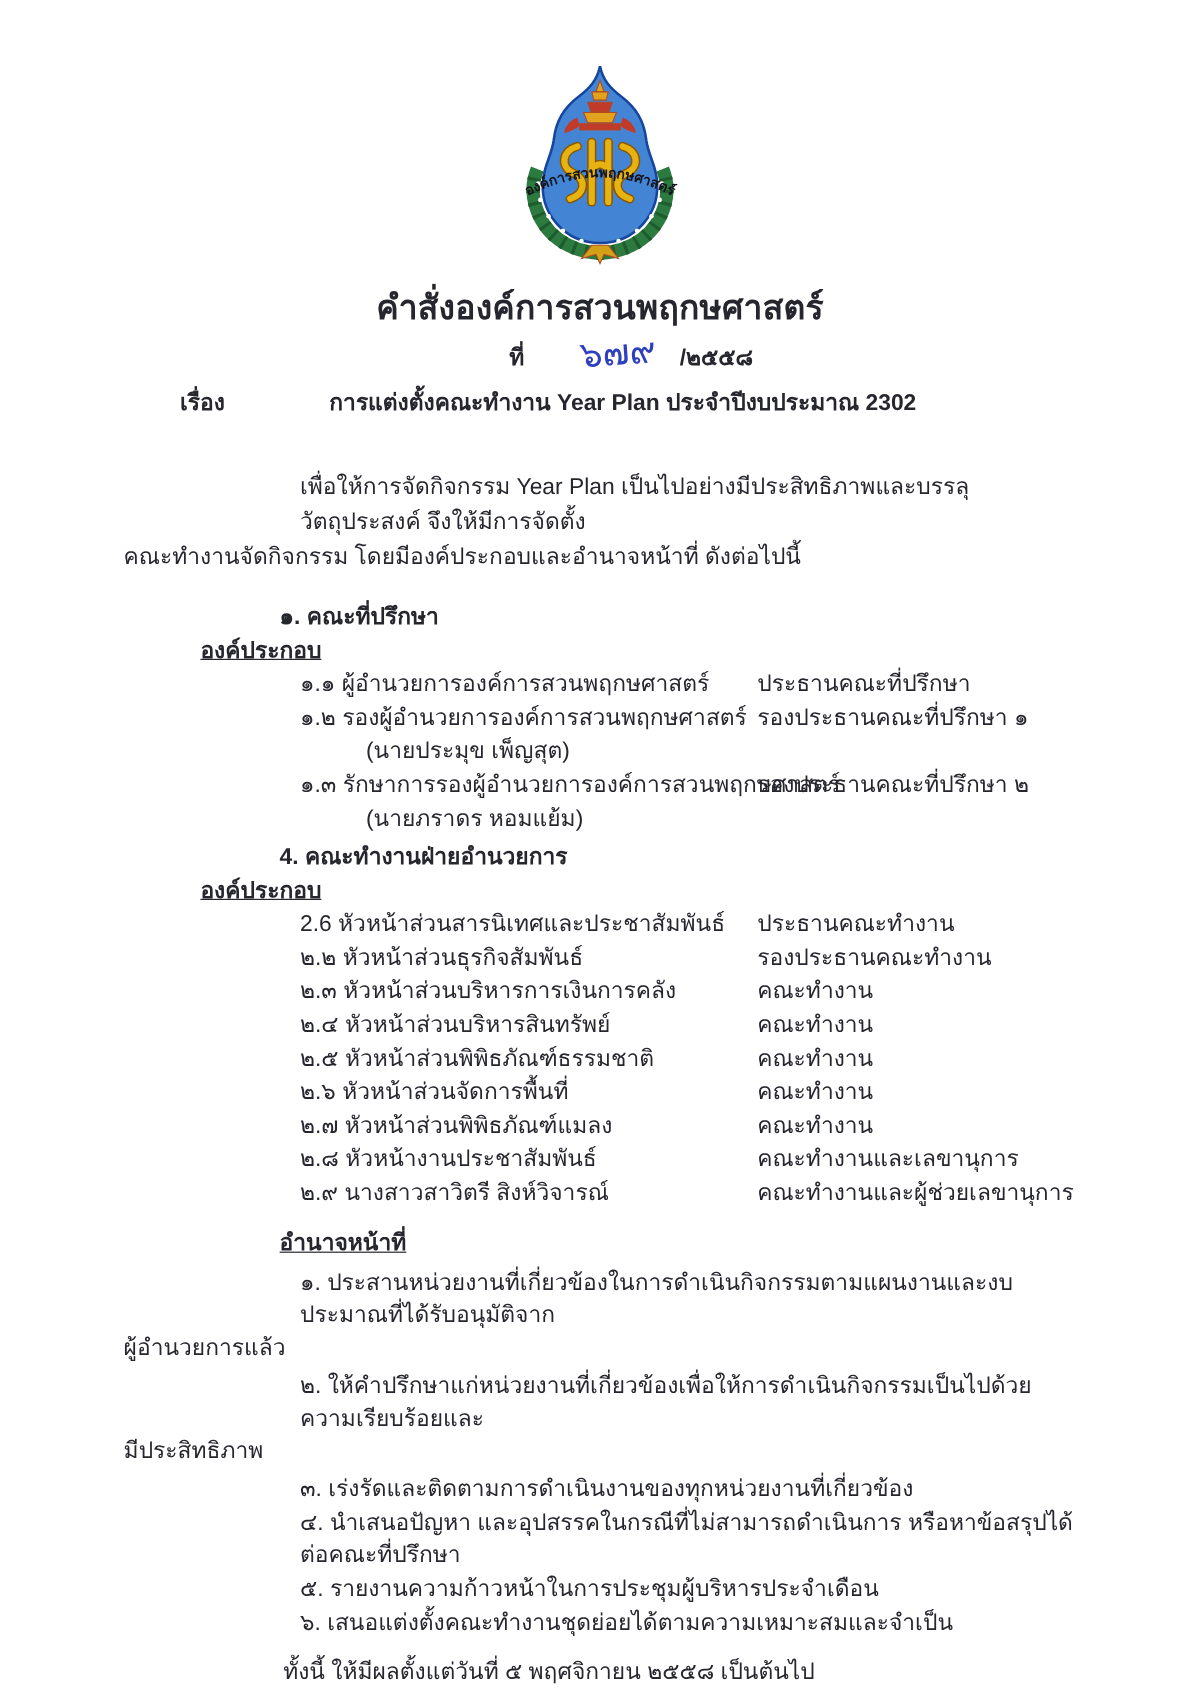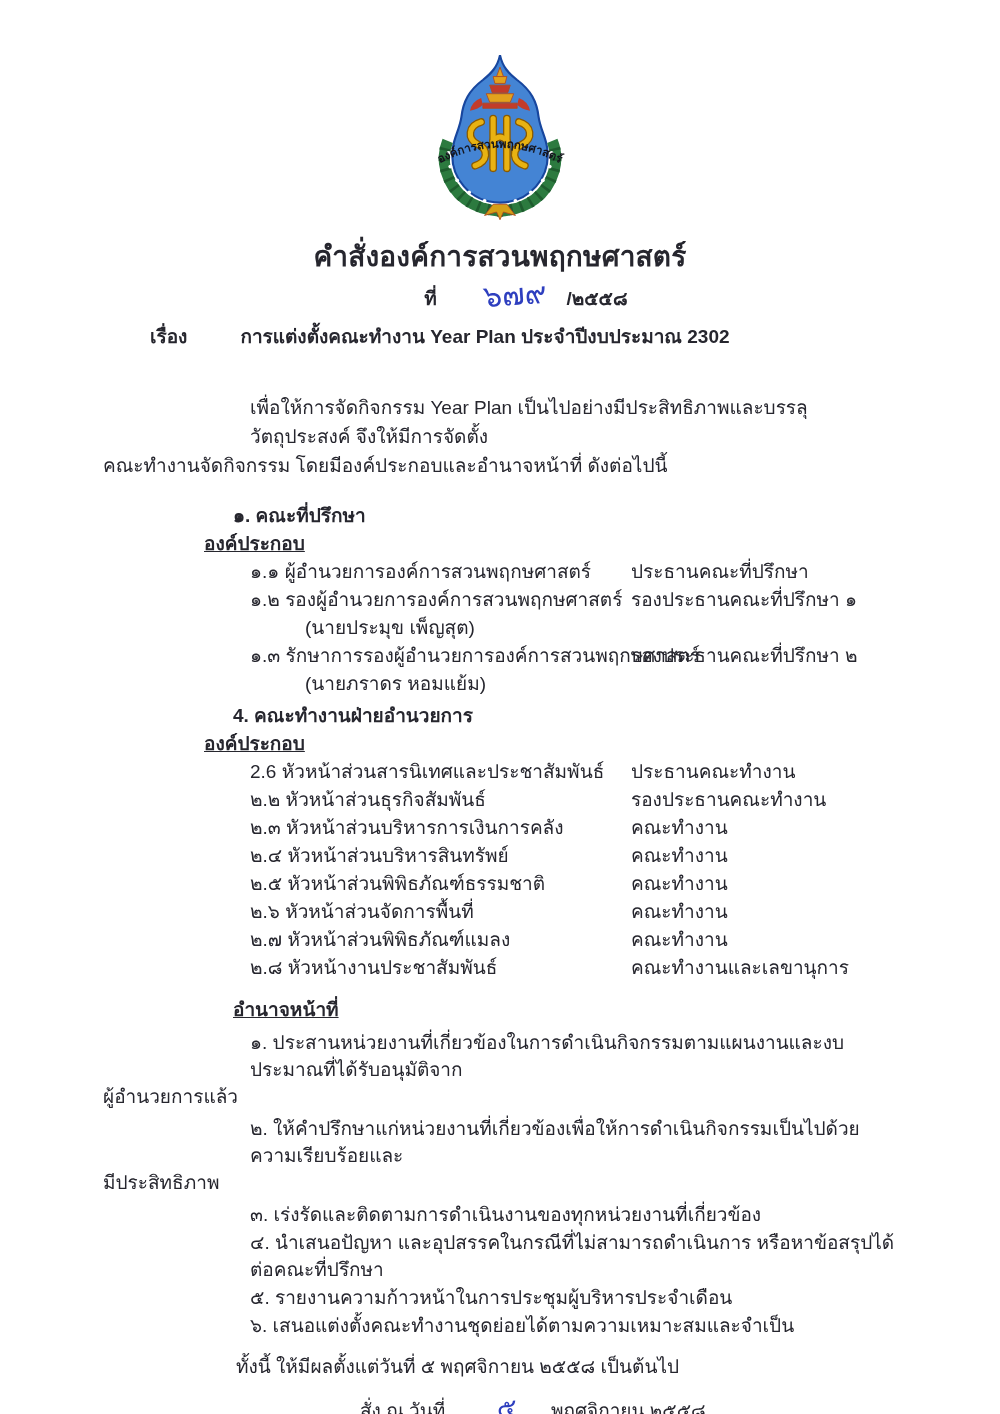--- a/index.html
+++ b/index.html
@@ -11,27 +11,27 @@
     color:#26262e;
     font-size:19px;
     overflow:hidden;
   }
   .emblem{display:block;margin:50px auto 0 auto;width:172px;height:180px;}
   .doc-title{text-align:center;font-weight:700;font-size:28px;margin-top:4px;letter-spacing:.2px;}
   .number-line{display:flex;justify-content:center;align-items:baseline;font-weight:700;margin-top:2px;padding-left:52px;}
   .hand{color:#2e3fbf;display:inline-block;font-weight:400;}
   .hand-number{font-size:30px;transform:rotate(-4deg);margin:0 20px 0 46px;line-height:30px;}
   .subject-line{display:flex;margin:8px 0 0 150px;font-weight:700;}
-  .subject-line .lbl{margin-right:53px;}
+  .subject-line .lbl{margin-right:87px;}
   .content{margin:0 95px 0 103px;}
   .intro{margin-top:42px;line-height:29px;}
   .indent-1{padding-left:147px;}
   .sec-head{font-weight:700;margin:22px 0 0 130px;line-height:28px;}
   .sec-head.tight{margin-top:4px;}
-  .sub-head{font-weight:700;text-decoration:underline;margin-left:101px;line-height:28px;}
+  .sub-head{font-weight:700;text-decoration:underline;margin-left:64px;line-height:28px;}
   .c-row{position:relative;padding-left:147px;line-height:28px;}
   .c-row .role{position:absolute;left:528px;top:0;line-height:28px;}
   .name-line{padding-left:202px;line-height:28px;}
   .duties-head{font-weight:700;text-decoration:underline;margin:14px 0 0 130px;line-height:28px;}
   .duty{line-height:27px;margin-top:1px;}
   .duty.gap{margin-top:5px;}
   .effective{margin-top:14px;padding-left:133px;line-height:28px;}
   .order-line{display:flex;align-items:baseline;margin-top:14px;padding-left:257px;}
   .hand-day{font-size:26px;transform:rotate(-2deg);margin:0 34px 0 52px;line-height:26px;}
 </style>
@@ -177,20 +177,25 @@
     <div class="c-row">
       <span>๒.๗</span>
       <span>หัวหน้าส่วนพิพิธภัณฑ์แมลง</span>
       <span class="role">คณะทำงาน</span>
     </div>
     <div class="c-row">
       <span>๒.๘</span>
       <span>หัวหน้างานประชาสัมพันธ์</span>
       <span class="role">คณะทำงานและเลขานุการ</span>
     </div>
+    <div class="c-row">
+      <span>๒.๙</span>
+      <span>นางสาวสาวิตรี สิงห์วิจารณ์</span>
+      <span class="role">คณะทำงานและผู้ช่วยเลขานุการ</span>
+    </div>
 
     <div class="duties-head">อำนาจหน้าที่</div>
 
     <div class="duty gap">
       <div class="indent-1">๑. ประสานหน่วยงานที่เกี่ยวข้องในการดำเนินกิจกรรมตามแผนงานและงบประมาณที่ได้รับอนุมัติจาก</div>
       <div>ผู้อำนวยการแล้ว</div>
     </div>
     <div class="duty gap">
       <div class="indent-1">๒. ให้คำปรึกษาแก่หน่วยงานที่เกี่ยวข้องเพื่อให้การดำเนินกิจกรรมเป็นไปด้วยความเรียบร้อยและ</div>
       <div>มีประสิทธิภาพ</div>

